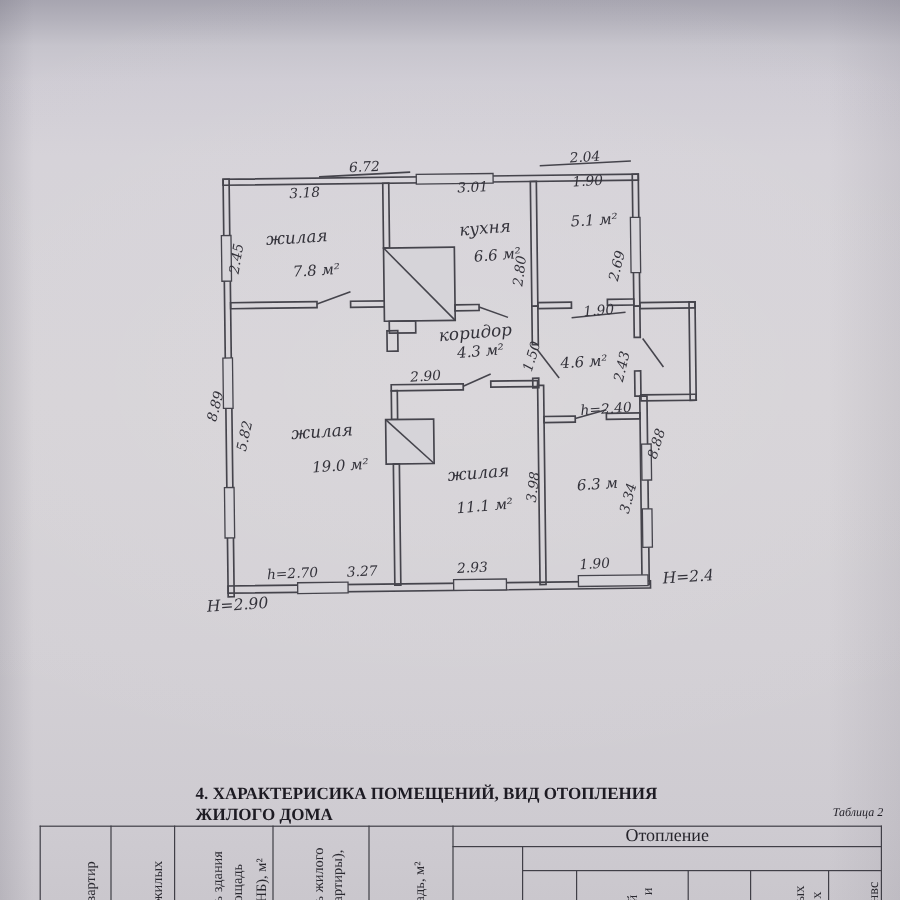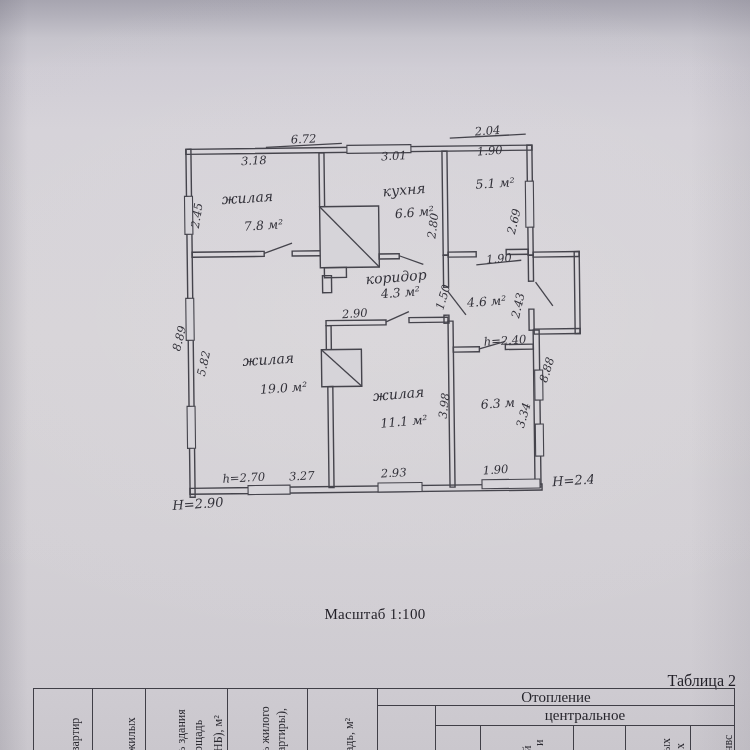--- a/index.html
+++ b/index.html
@@ -16,21 +16,21 @@
   .ar{font-size:12.5px;}
   .hh{font-size:13px;}
   .walls rect{fill:none;stroke:#45444c;stroke-width:1.4;}
   .walls line{stroke:#45444c;stroke-width:1.3;fill:none;}
   .walls .win{fill:#d7d5da;stroke:#45444c;stroke-width:1.1;}
   .walls .stove{fill:#d6d4d9;stroke:#45444c;stroke-width:1.4;}
   .scale-note{position:absolute;left:0;top:606px;width:750px;text-align:center;
     font-size:15px;letter-spacing:0.3px;color:#211f27;}
   .heading{position:absolute;left:163px;top:654px;width:440px;font-weight:bold;
     font-size:14.2px;color:#1d1b23;}
-  .tcaption{position:absolute;right:14px;top:672px;font-size:16px;color:#211f27;}
+  .tcaption{position:absolute;right:14px;top:672px;font-size:10px;color:#211f27;font-style:italic;}
   .tbl{position:absolute;left:33px;top:688px;width:702px;height:62px;}
   .tbl .hl,.tbl .vl{position:absolute;background:#403f47;}
   .tbl .hl{height:1.4px;}
   .tbl .vl{width:1.4px;}
   .tbl .celllab{position:absolute;text-align:center;font-size:15px;color:#26252c;}
   .rot{position:absolute;transform-origin:0 0;transform:rotate(-90deg);
     white-space:nowrap;font-size:12px;line-height:13px;color:#2a2930;}
 </style>
 </head>
 <body>
@@ -139,22 +139,22 @@
         <text class="dim" x="242" y="480" transform="rotate(-2 242 480)">h=2.70</text>
         <text class="dim" x="300" y="479" transform="rotate(-2 300 479)">3.27</text>
         <text class="dim" x="392" y="477" transform="rotate(-2 392 477)">2.93</text>
         <text class="dim" x="494" y="475" transform="rotate(-3 494 475)">1.90</text>
         <text class="hh" x="196" y="506" transform="rotate(-3 196 506)">H=2.90</text>
         <text class="hh" x="576" y="487" transform="rotate(-3 576 487)">H=2.45</text>
       </g>
     </g>
   </svg>
 
-  <div class="scale-note">Масштаб 1:100</div>
 
+  <div class="heading">4. ХАРАКТЕРИСИКА ПОМЕЩЕНИЙ, ВИД ОТОПЛЕНИЯ ЖИЛОГО ДОМА</div>
 
   <div class="tcaption">Таблица 2</div>
 
   <div class="tbl">
 
     <div class="hl" style="left:0;top:0;width:702px;"></div>
     <div class="hl" style="left:344px;top:17px;width:358px;"></div>
     <div class="hl" style="left:402px;top:37px;width:300px;"></div>
     <div class="vl" style="left:0;top:0;height:62px;"></div>
     <div class="vl" style="left:59px;top:0;height:62px;"></div>
@@ -163,21 +163,20 @@
     <div class="vl" style="left:274px;top:0;height:62px;"></div>
     <div class="vl" style="left:344px;top:0;height:62px;"></div>
     <div class="vl" style="left:402px;top:17px;height:45px;"></div>
     <div class="vl" style="left:447px;top:37px;height:25px;"></div>
     <div class="vl" style="left:540px;top:37px;height:25px;"></div>
     <div class="vl" style="left:592px;top:37px;height:25px;"></div>
     <div class="vl" style="left:657px;top:37px;height:25px;"></div>
     <div class="vl" style="left:701px;top:0;height:62px;"></div>
 
     <div class="celllab" style="left:344px;top:1px;width:358px;">Отопление</div>
-    <div class="celllab" style="left:402px;top:19px;width:300px;">центральное</div>
 
     <span class="rot" style="left:36px;top:64px;">вартир</span>
     <span class="rot" style="left:92px;top:64px;">жилых</span>
     <span class="rot" style="left:142px;top:64px;">ь здания</span>
     <span class="rot" style="left:159px;top:64px;">ощадь</span>
     <span class="rot" style="left:179px;top:64px;">НБ), м²</span>
     <span class="rot" style="left:226px;top:64px;">ь жилого</span>
     <span class="rot" style="left:242px;top:64px;">артиры),</span>
     <span class="rot" style="left:310px;top:64px;">адь, м²</span>
     <span class="rot" style="left:488px;top:64px;">й</span>

